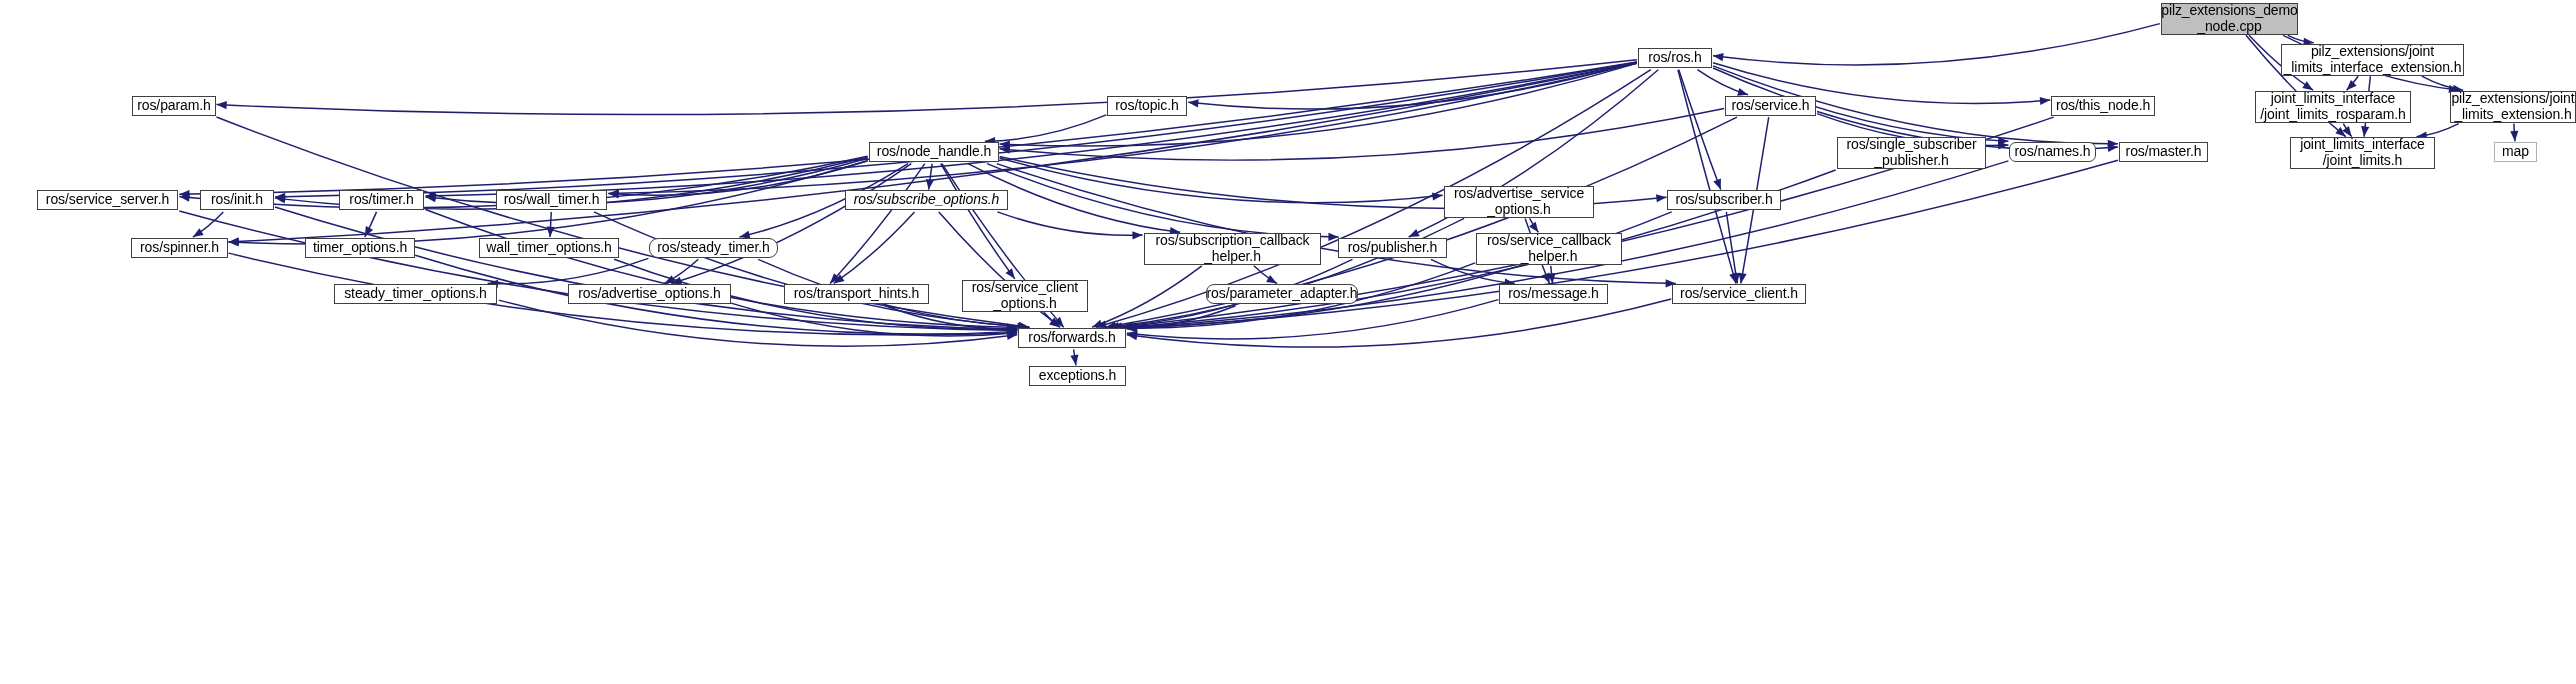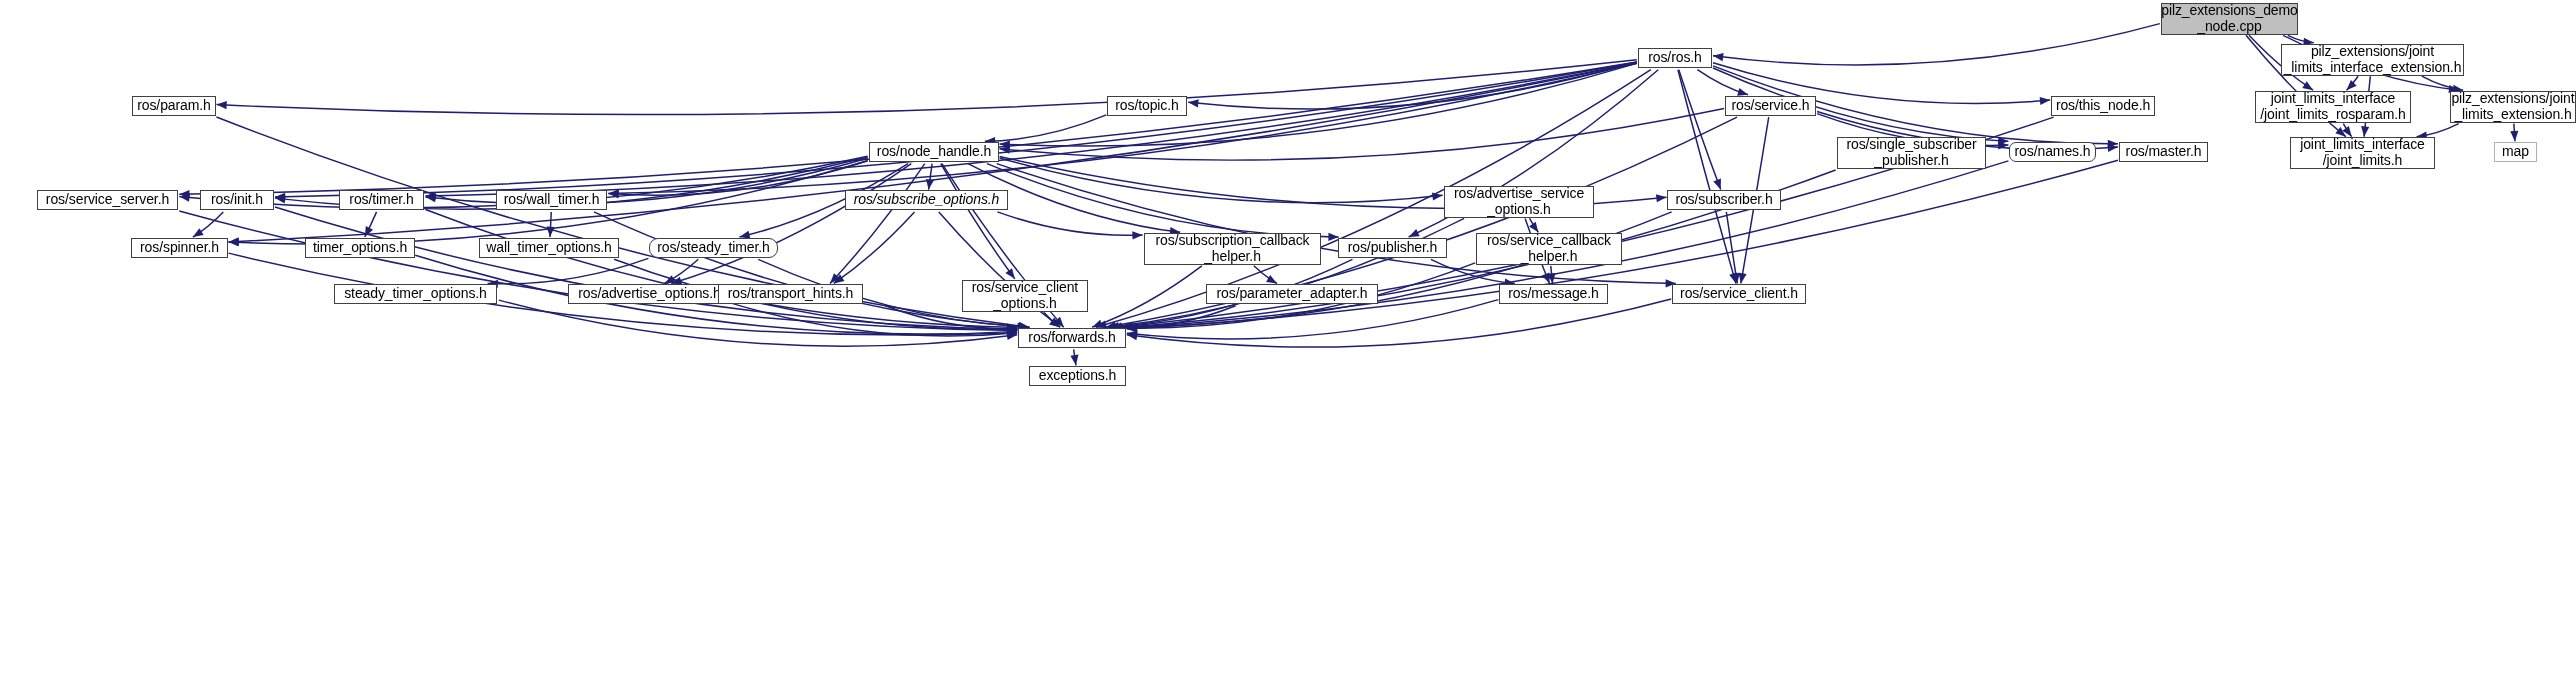--- a/index.html
+++ b/index.html
@@ -254,23 +254,23 @@
       <div class="node-box" style="left: 305px; top: 238px; width: 110px; height: 20.4px;">timer_options.h</div>
       <div class="node-box" style="left: 479px; top: 238px; width: 140px; height: 20.4px;">wall_timer_options.h</div>
       <div class="node-box" style="left: 649px; top: 238px; width: 129px; height: 20.4px; border-radius: 9px;">ros/steady_timer.h</div>
       <div class="node-box" style="left: 1144px; top: 233px; width: 177px; height: 32px;">ros/subscription_callback
 _helper.h</div>
       <div class="node-box" style="left: 1338px; top: 238px; width: 109px; height: 20.4px;">ros/publisher.h</div>
       <div class="node-box" style="left: 1476px; top: 233px; width: 146px; height: 32px;">ros/service_callback
 _helper.h</div>
       <div class="node-box" style="left: 334px; top: 284px; width: 163px; height: 20.4px;">steady_timer_options.h</div>
       <div class="node-box" style="left: 568px; top: 284px; width: 163px; height: 20.4px;">ros/advertise_options.h</div>
-      <div class="node-box" style="left: 718px; top: 284px; width: 145px; height: 20.4px;">ros/transport_hints.h</div>
+      <div class="node-box" style="left: 784px; top: 284px; width: 145px; height: 20.4px;">ros/transport_hints.h</div>
       <div class="node-box" style="left: 962px; top: 280px; width: 126px; height: 32px;">ros/service_client
 _options.h</div>
-      <div class="node-box" style="left: 1206px; top: 284px; width: 172px; height: 20.4px;">ros/parameter_adapter.h</div>
+      <div class="node-box" style="left: 1206px; top: 284px; width: 152px; height: 20.4px; border-radius: 8px;">ros/parameter_adapter.h</div>
       <div class="node-box" style="left: 1499px; top: 284px; width: 109px; height: 20.4px;">ros/message.h</div>
       <div class="node-box" style="left: 1672px; top: 284px; width: 134px; height: 20.4px;">ros/service_client.h</div>
       <div class="node-box" style="left: 1018px; top: 328px; width: 108px; height: 20.4px;">ros/forwards.h</div>
       <div class="node-box" style="left: 1029px; top: 366px; width: 97px; height: 20.4px;">exceptions.h</div>
     </div>
 </div>
 
 
 </body></html>

